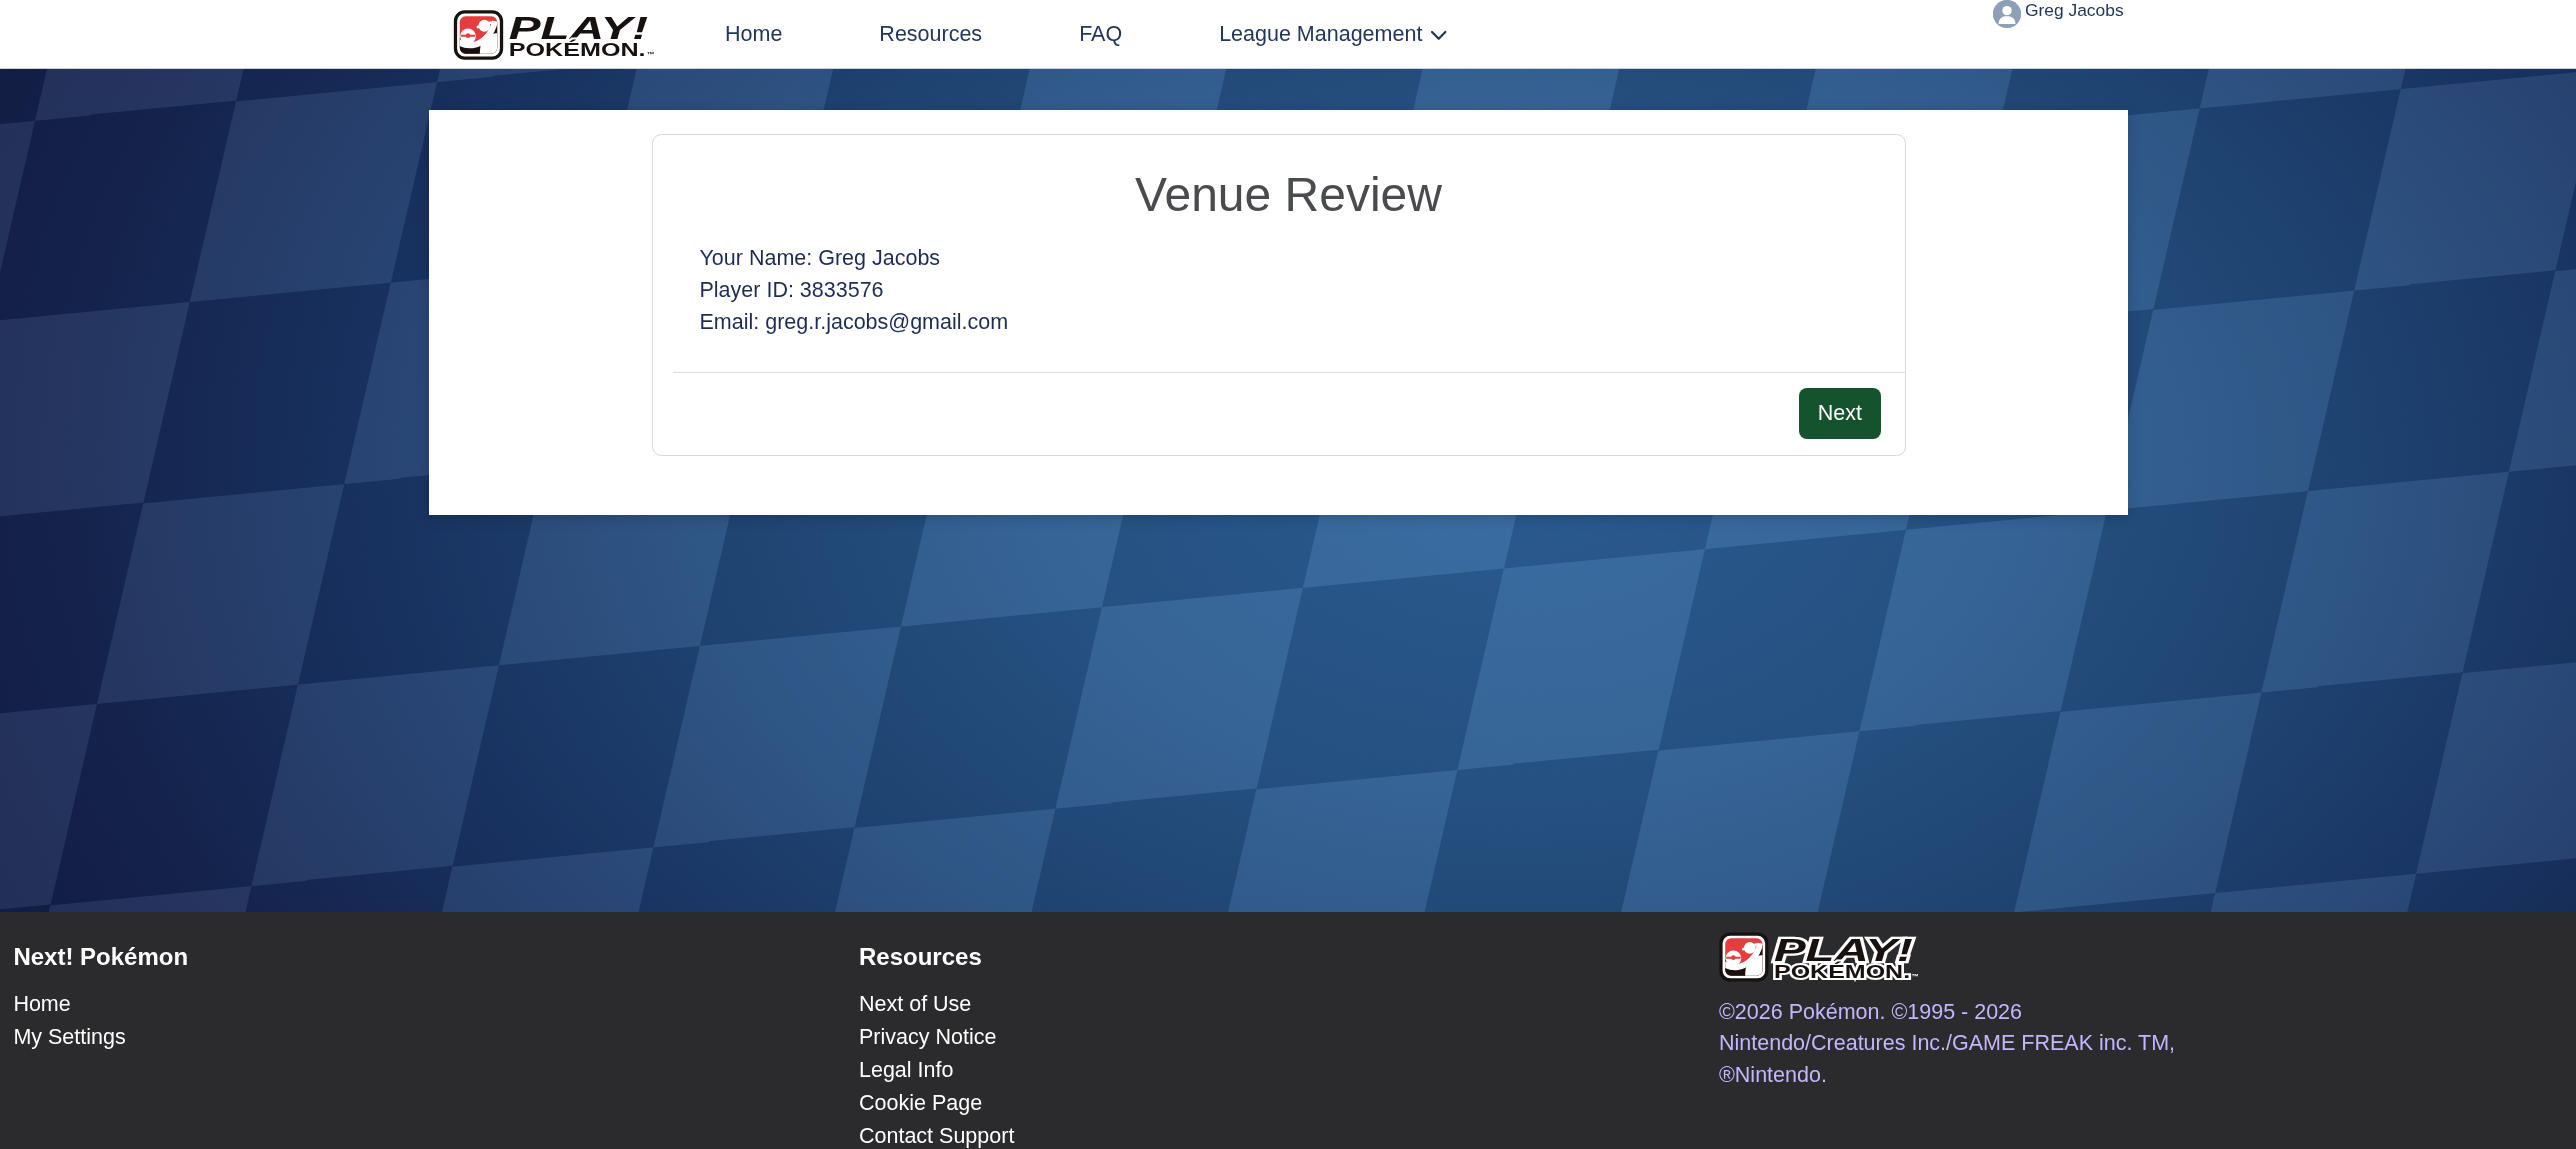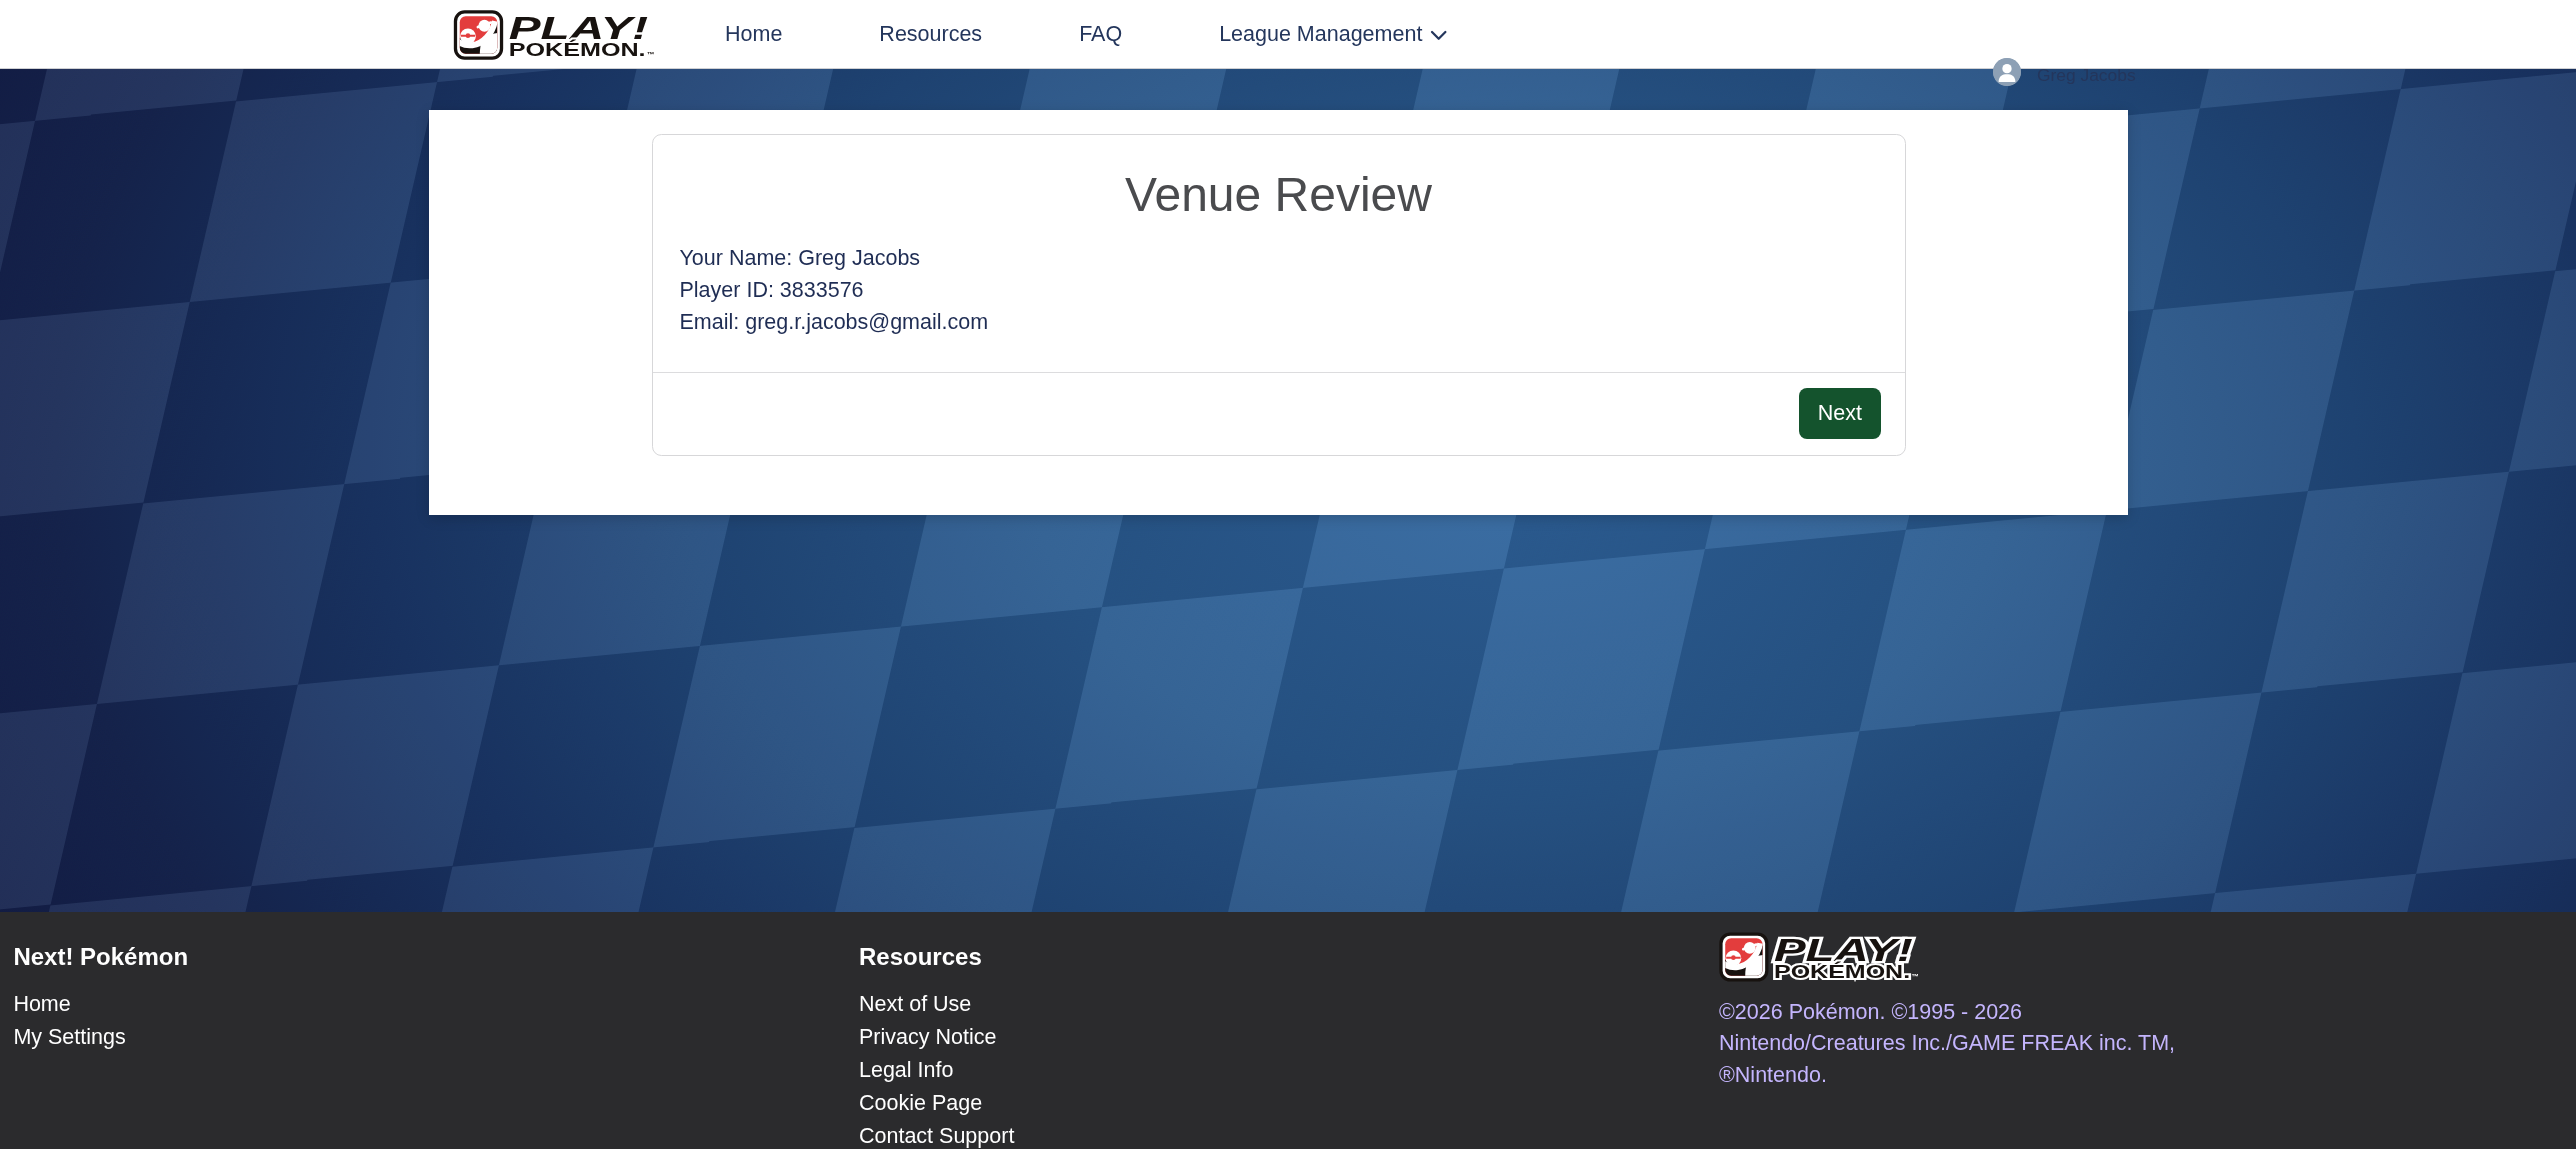--- a/index.html
+++ b/index.html
@@ -11,40 +11,40 @@
   .nav { position:relative; width:100%; height:69px; background:#ffffff;
          border-bottom:1.3px solid #cfd0d3; z-index:5; }
   .logo-link { position:absolute; left:453px; top:10px; display:block; text-decoration:none; }
   .logo-svg { display:block; }
   .nav-links { position:absolute; left:725px; top:0; height:68px;
                display:flex; align-items:center; gap:97px; }
   .nav-link { font-size:21.5px; color:#24365c; text-decoration:none; white-space:nowrap;
               display:flex; align-items:center; gap:8px; cursor:pointer; }
   .chev { display:inline-block; margin-top:2.7px; }
   .nav-user { position:absolute; left:1993px; top:0; height:86px;
-              display:flex; align-items:flex-end; gap:16px; cursor:pointer; }
+              display:flex; align-items:flex-start; gap:4px; cursor:pointer; }
   .avatar { width:28px; height:28px; border-radius:50%; background:#8da0b5;
             display:flex; align-items:center; justify-content:center; overflow:hidden; }
   .nav-user-name { font-size:17.4px; color:#24365c; }
 
   
   .hero { position:relative; width:100%; height:843px; overflow:hidden;
           background:radial-gradient(1743px 1173px at 59% 47%,
             #2f649c 0%, #29598c 28%, #21497a 48%, #1a3666 66%, #16254f 84%, #121b44 100%); }
   .checker { position:absolute; left:-282px; top:-282px; width:3151px; height:1408px;
              background:conic-gradient(rgba(165,195,230,0.10) 0 25%, rgba(8,12,38,0.11) 0 50%,
                                        rgba(165,195,230,0.10) 0 75%, rgba(8,12,38,0.11) 0);
              background-size:402px 402px;
              transform:skew(-13deg,-5.5deg); }
 
   
   .wrapper { position:absolute; left:429px; top:41px; width:1699px; height:405px;
              background:#ffffff; box-shadow:0 2.7px 12px rgba(0,0,0,0.18); }
   .card { width:1254px; margin:24px auto 0 auto; background:#fff;
-          border:1.3px solid #d7d7d9; border-radius:9.4px; overflow:hidden; }
+          border:1.3px solid #d7d7d9; border-radius:9.4px; overflow:hidden;padding-left:20px; }
   .card-body { padding:29.5px 27px 34px 27px; }
   .card-title { font-size:48px; font-weight:400; color:#4a4b4e; text-align:center;
                 line-height:1.25; }
   .card-intro { margin-top:16px; font-size:21.5px; color:#1f2d54; line-height:1.35; }
   .intro-link { color:#2f71ad; text-decoration:none; cursor:pointer; }
   .card-info { margin-top:17.4px; font-size:21.5px; color:#1f2d54; line-height:32px; }
   .card-footer { border-top:1.3px solid #dcdcde; padding:15.4px 23.5px;
                  display:flex; justify-content:flex-end; }
   .next-btn { height:51px; padding:0 19px; background:#14532d; color:#ffffff;
               font-size:21.5px; font-family:inherit; border:none; border-radius:8px;

